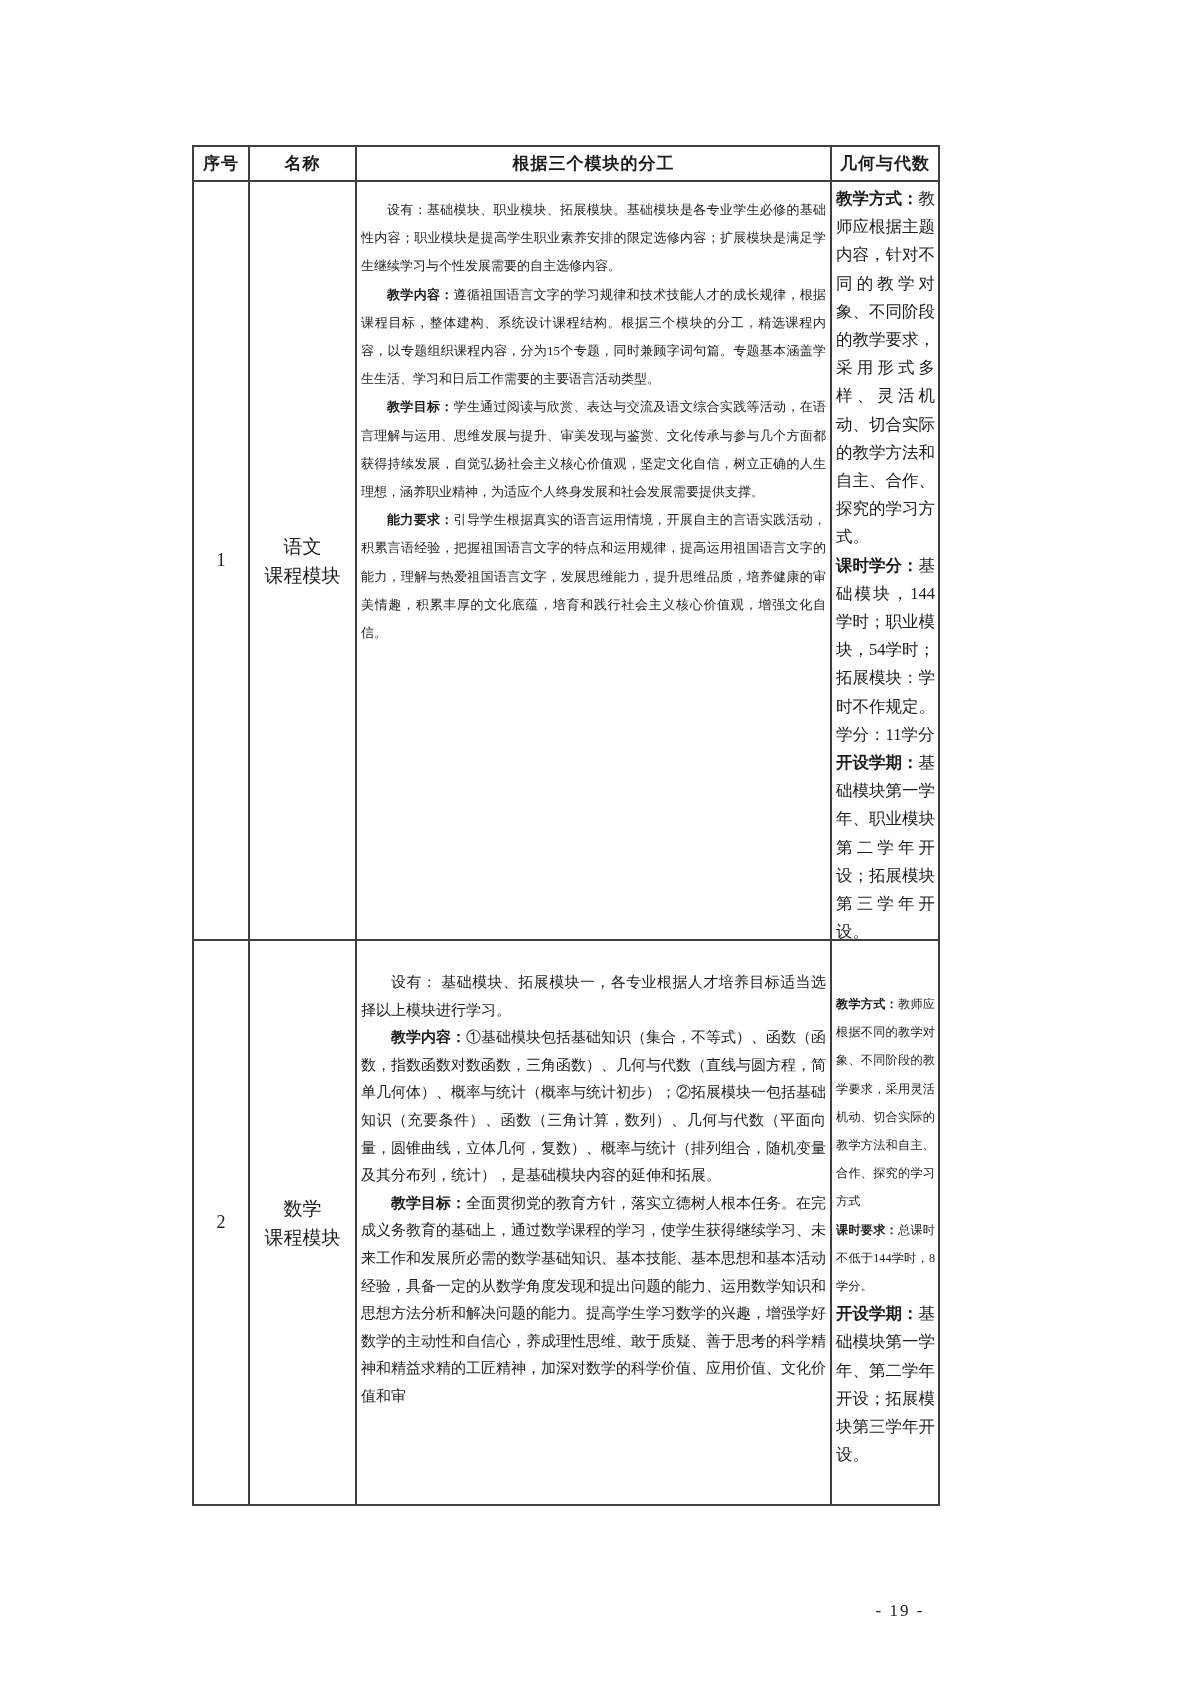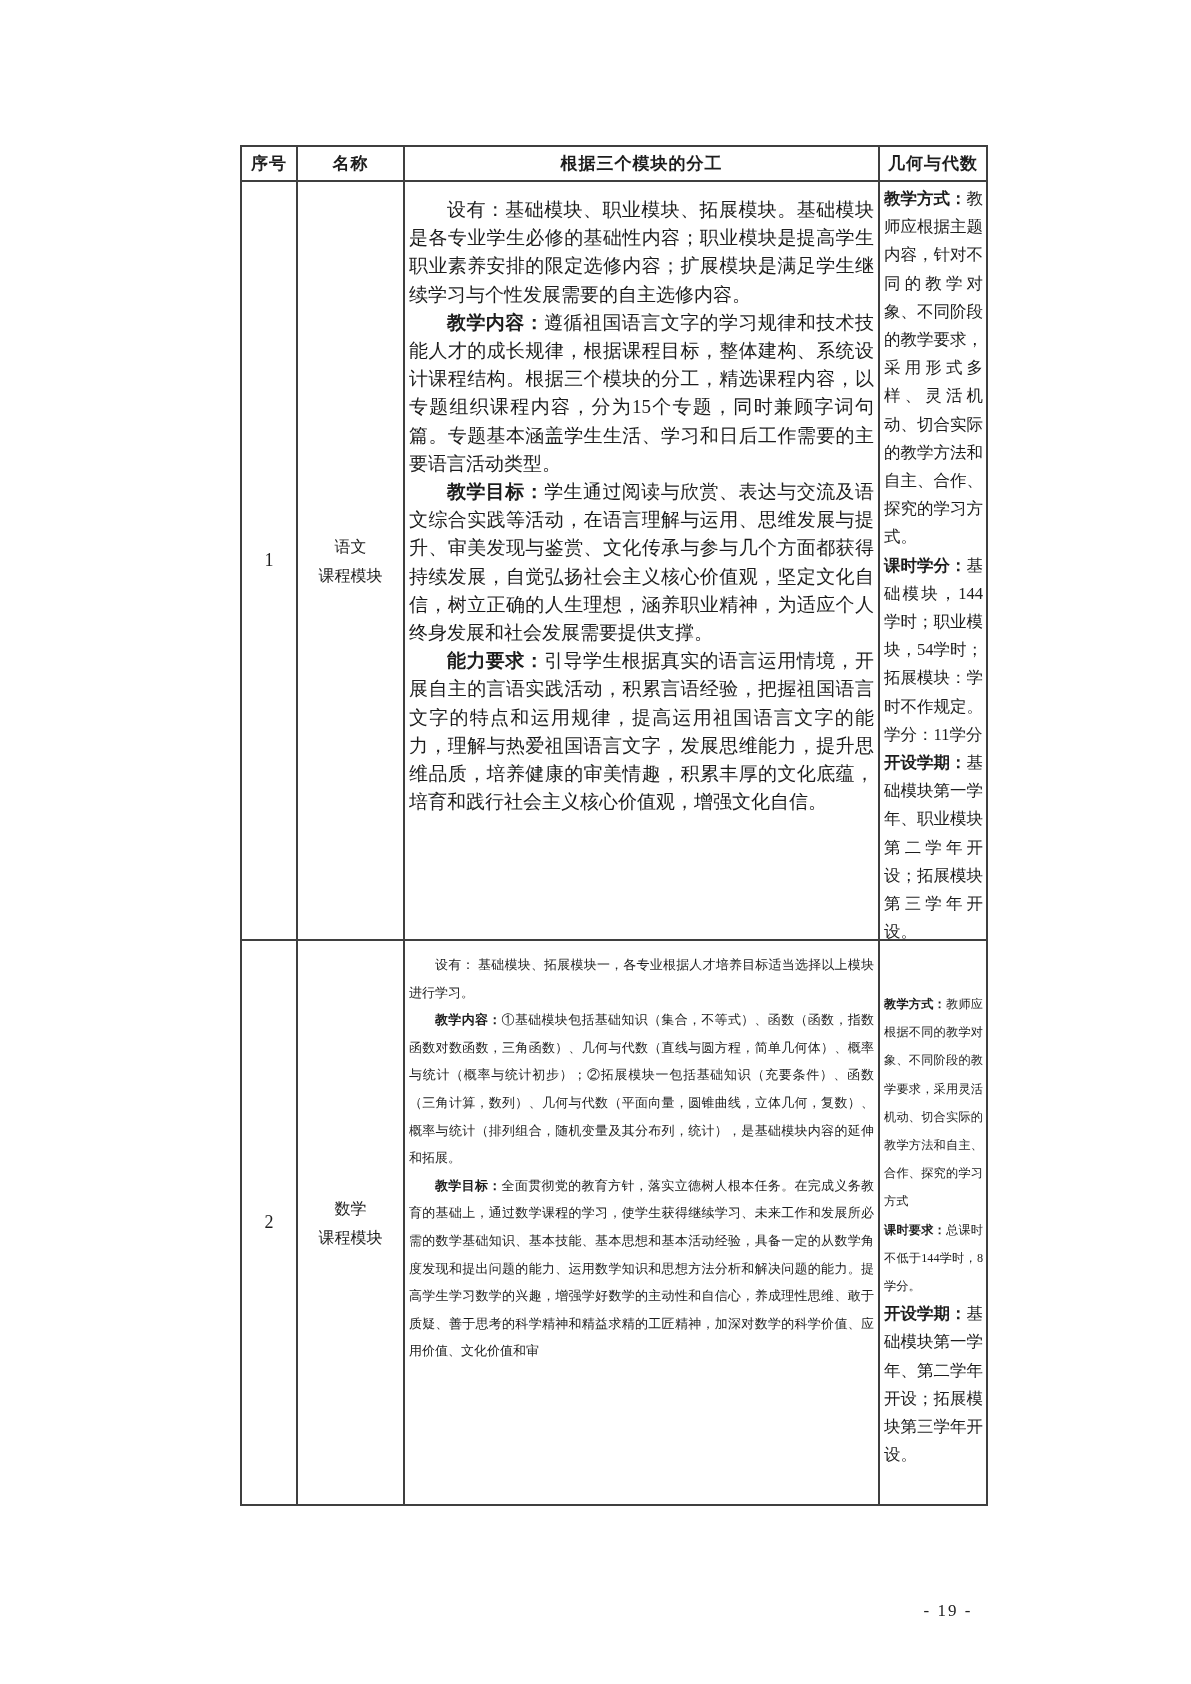--- a/index.html
+++ b/index.html
@@ -1,40 +1,40 @@
 <!DOCTYPE html>
 <html><head>
 <meta charset="utf-8">
 <style>
   html,body{margin:0;padding:0;background:#ffffff;}
   .page{
     position:relative;width:1057px;height:1684px;background:#ffffff;
-    font-family:"Liberation Serif","DejaVu Serif",serif;color:#1d1d1d;overflow:hidden;margin-left:48px;
+    font-family:"Liberation Serif","DejaVu Serif",serif;color:#1d1d1d;overflow:hidden;
   }
   .doc-table{
     position:absolute;left:192px;top:145px;width:746px;
     border-collapse:collapse;table-layout:fixed;
   }
   .doc-table th,.doc-table td{border:2px solid #3f3f3f;padding:0;vertical-align:top;}
   .doc-table thead th{
     height:33px;vertical-align:middle;text-align:center;
     font-size:17px;font-weight:bold;letter-spacing:1px;
   }
   .inner{overflow:hidden;box-sizing:border-box;}
   tbody tr:nth-child(1) .inner{height:757px;}
   tbody tr:nth-child(2) .inner{height:563px;}
   .inner.center{display:flex;flex-direction:column;justify-content:center;align-items:center;}
   .seq-cell .inner{font-size:18px;}
-  .name-cell .inner{font-size:16px;line-height:29px;text-align:center;}
+  .name-cell .inner{font-size:19px;line-height:29px;text-align:center;}
   .content-cell .inner{
-    padding:14px 4px 0 4px;font-size:19px;line-height:28.2px;
+    padding:14px 4px 0 4px;font-size:13px;line-height:28.2px;
     text-align:justify;text-justify:inter-character;
   }
   tbody tr:nth-child(2) .content-cell .inner{
-    font-size:13px;line-height:27.6px;padding-top:10px;
+    font-size:15px;line-height:27.6px;padding-top:28px;
   }
   .para{margin:0;text-indent:2em;}
   .plabel{font-weight:bold;}
   .req-cell .inner{
     padding:3px 3px 0 4px;font-size:16.5px;line-height:28.2px;
     text-align:justify;text-justify:inter-character;
   }
   tbody tr:nth-child(2) .req-cell .inner{padding-top:49px;}
   tbody tr:nth-child(2) .req-cell .req-section:nth-child(1),
   tbody tr:nth-child(2) .req-cell .req-section:nth-child(2){

